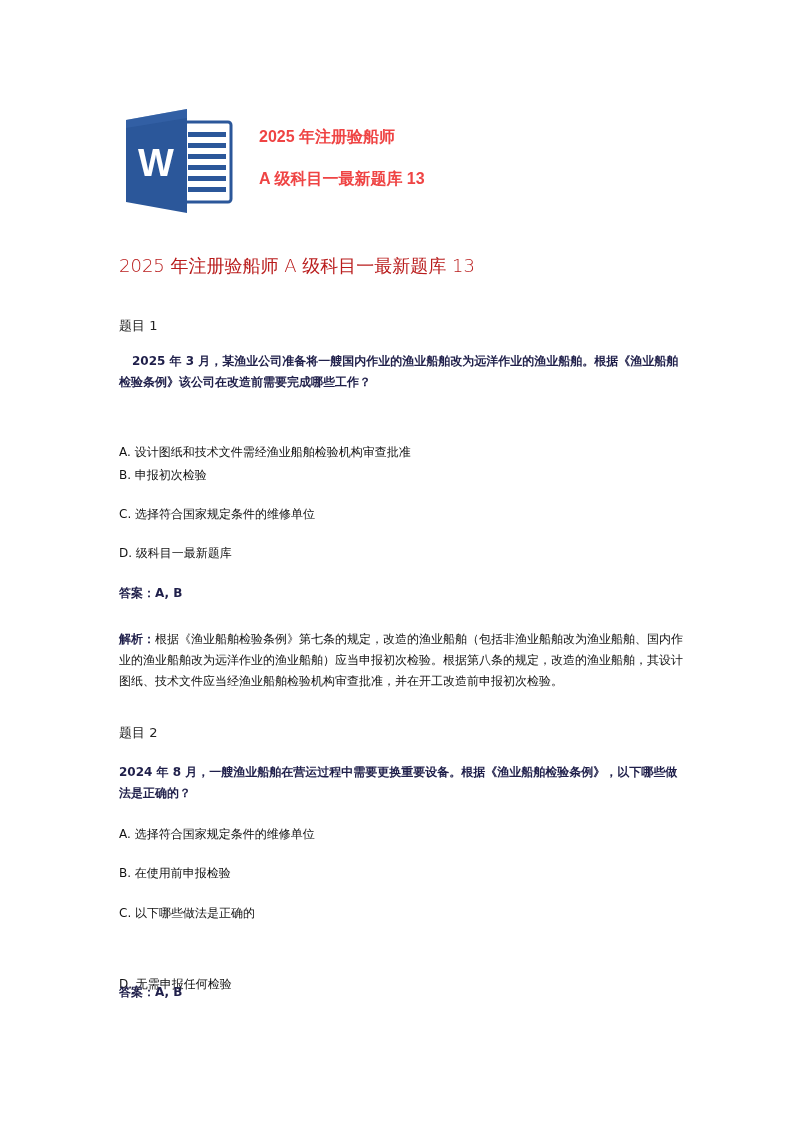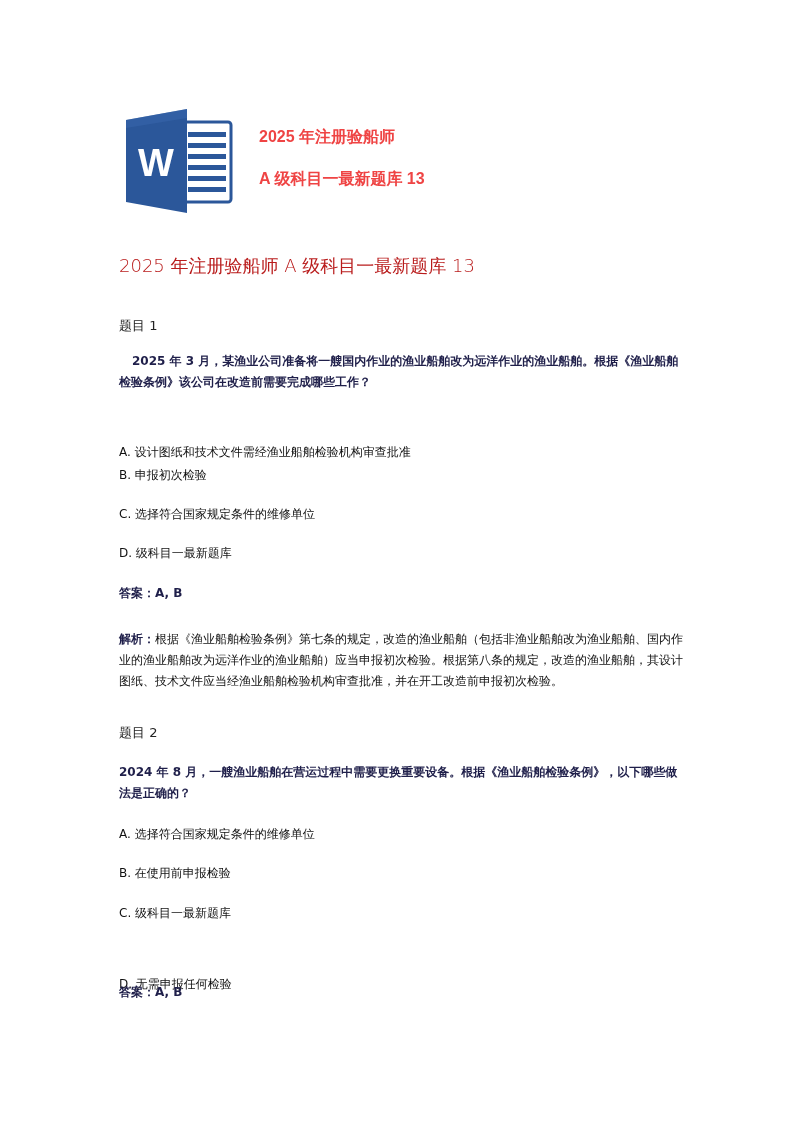--- a/index.html
+++ b/index.html
@@ -141,18 +141,18 @@
 </div>
 
 <div class="abs q-heading" style="top:720px;">题目 2</div>
 
 <div class="abs q-text" style="top:762px;">
   <span>2024 年 8 月，一艘渔业船舶在营运过程中需要更换重要设备。根据《渔业船舶检验条例》，以下哪些做法是正确的？</span>
 </div>
 
 <div class="abs option" style="top:825px;">A. 选择符合国家规定条件的维修单位</div>
 <div class="abs option" style="top:864px;">B. 在使用前申报检验</div>
-<div class="abs option" style="top:904px;">C. 级科目一最新题库</div>
+<div class="abs option" style="top:904px;">C. 以下哪些做法是正确的</div>
 <div class="abs option" style="top:975px;">D. 无需申报任何检验</div>
 
 <div class="abs answer" style="top:983px;">
   <span>答案：</span><span>A, B</span>
 </div>
 
 </body></html>

